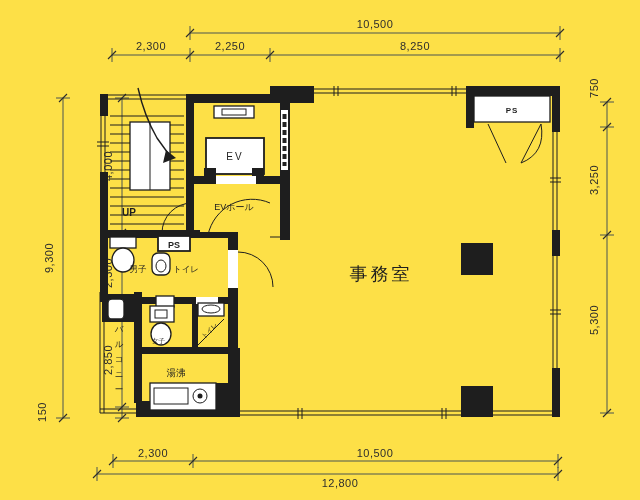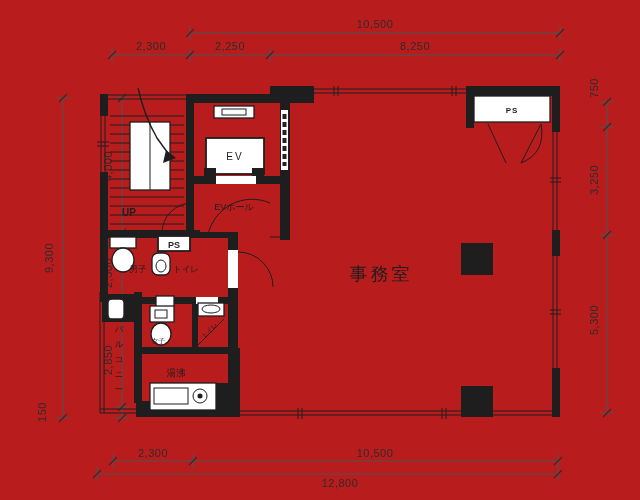--- a/index.html
+++ b/index.html
@@ -1,16 +1,16 @@
 <!DOCTYPE html>
 <html><head>
 <meta charset="utf-8">
 <style>
   html,body{margin:0;padding:0;background:#ffffff;}
-  #stage{position:relative;width:640px;height:500px;background:#b91c1c;overflow:hidden;
+  #stage{position:relative;width:640px;height:500px;background:#fde047;overflow:hidden;
          font-family:"Liberation Sans","DejaVu Sans",sans-serif;}
   svg{position:absolute;left:0;top:0;}
   .w   {fill:#1e1e1e;stroke:none;}
   .gap {fill:#ffffff;stroke:none;}
   .ln  {stroke:#1e1e1e;stroke-width:1;fill:none;}
   .ln2 {stroke:#1e1e1e;stroke-width:1.4;fill:none;}
   .fx  {fill:#ffffff;stroke:#1e1e1e;stroke-width:1.3;}
   .fxt {fill:#ffffff;stroke:#1e1e1e;stroke-width:1.8;}
   .dl  {stroke:#4a5553;stroke-width:1;fill:none;}
   .tk  {stroke:#2d2d2d;stroke-width:1.1;fill:none;}

